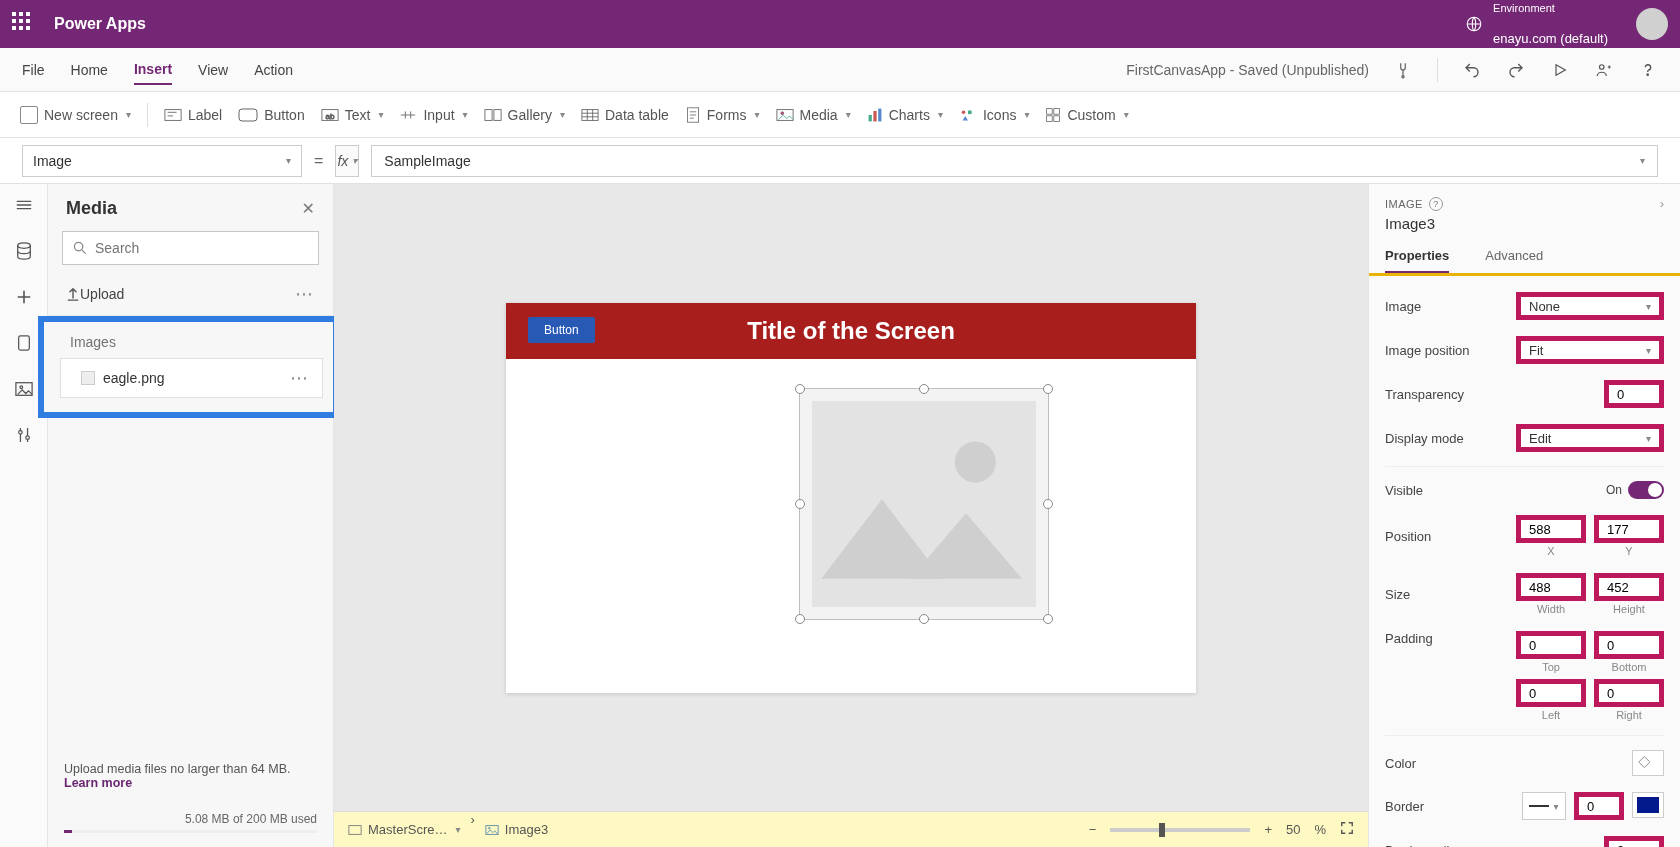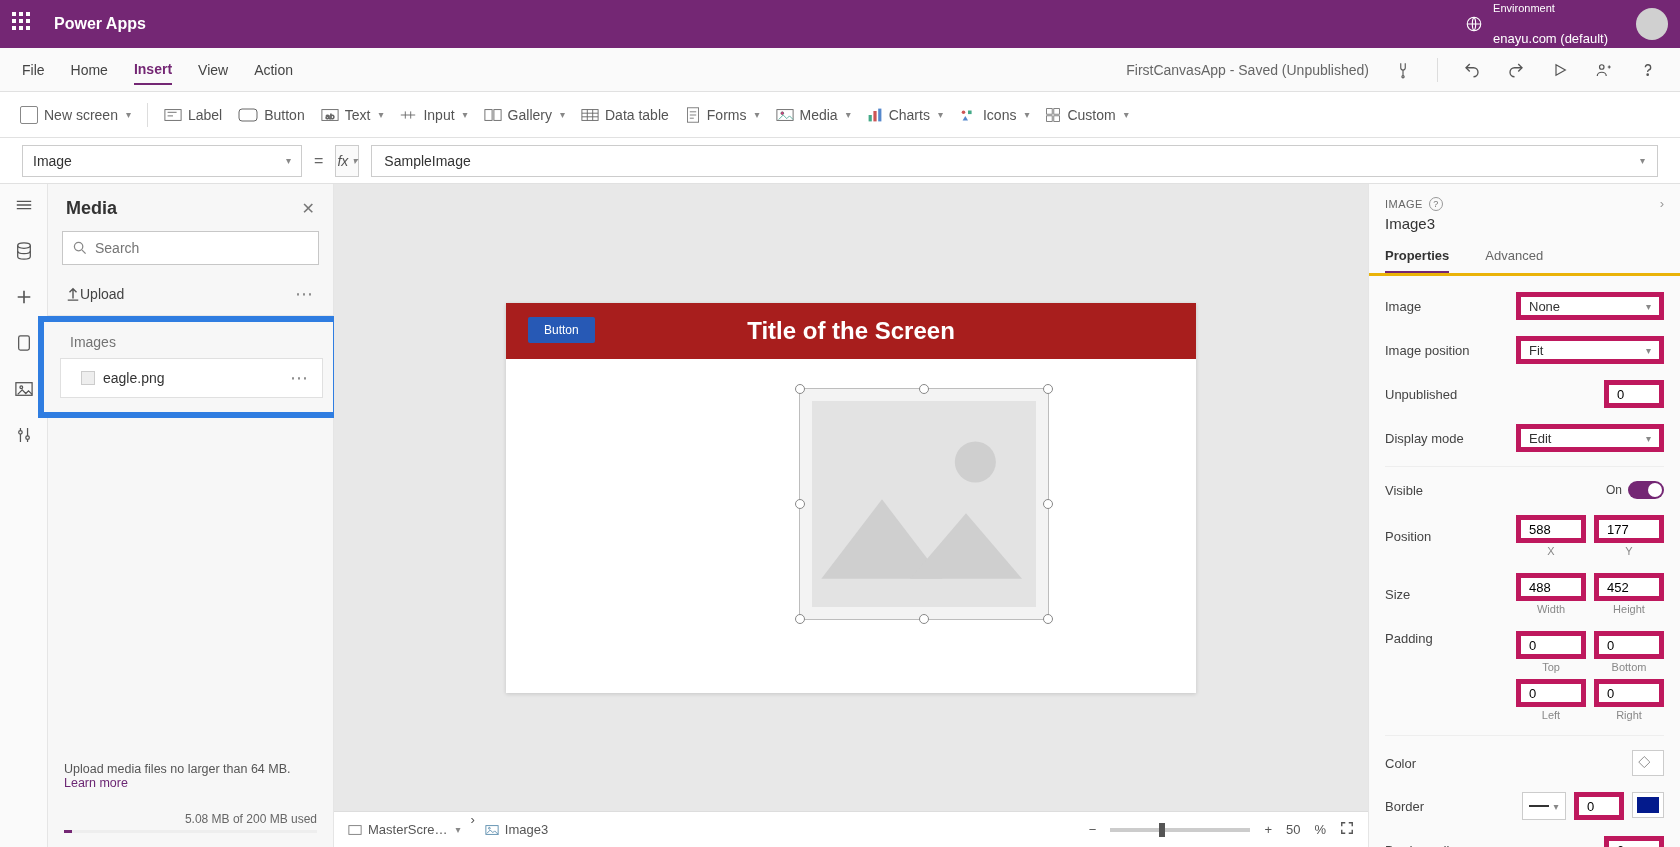--- a/index.html
+++ b/index.html
@@ -53,41 +53,41 @@
 .search-box { margin:4px 14px 8px 14px; height:34px; border:1px solid #c7c7c7; display:flex; align-items:center; padding:0 10px; gap:8px; background:#fff; }
 .search-box input { border:none; outline:none; flex:1; font-size:14px; background:transparent; }
 .upload-row { display:flex; align-items:center; justify-content:space-between; padding:10px 18px; border-bottom:1px solid #e8e8e8; }
 .upload-row .left { display:flex; align-items:center; color:#444; cursor:pointer; }
 .dots { color:#888; font-size:18px; letter-spacing:2px; cursor:pointer; }
 .group-label { padding:10px 18px 4px 28px; color:#737373; font-size:14px; }
 .highlight-wrap { border:6px solid #2f7de1; margin:0 -6px 0 -10px; padding:12px 10px 14px 16px; background:#f7f7f7; }
 .file-item { background:#fff; border:1px solid #e0e0e0; height:40px; display:flex; align-items:center; justify-content:space-between; padding:0 12px 0 20px; cursor:pointer; }
 .file-item .thumb { width:14px; height:14px; background:#eee; border:1px solid #ccc; margin-right:8px; }
 .media-footer { margin-top:auto; padding:14px 16px; font-size:12.5px; color:#555; }
-.media-footer a { color:#6b2673; text-decoration:none; }
+.media-footer a { color:#6b2673; text-decoration:none;font-weight:bold; }
 .media-usage { text-align:right; font-size:12px; color:#666; margin-top:22px; }
 .usage-bar { height:3px; background:#eee; margin-top:4px; }
 .usage-bar .fill { height:100%; width:3%; background:#742774; }
 
 
 .canvas-wrap { flex:1; background:#e8e8e8; position:relative; display:flex; flex-direction:column; }
 .canvas-scroll { flex:1; display:flex; align-items:center; justify-content:center; padding:20px; }
 .app-screen { width:690px; height:390px; background:#fff; box-shadow:0 1px 4px rgba(0,0,0,0.15); position:relative; }
 .hdr-bar { height:56px; background:#a81e1d; display:flex; align-items:center; position:relative; }
 .hdr-btn { position:absolute; left:22px; top:14px; background:#2759b5; color:#fff; font-size:12px; padding:6px 16px; border-radius:2px; }
 .hdr-title { flex:1; text-align:center; color:#fff; font-size:24px; font-weight:700; }
 .img-ctl { position:absolute; left:293px; top:85px; width:250px; height:232px; border:1px solid #bdbdbd; background:#f3f3f3; }
 .img-ph { position:absolute; inset:12px; background:#e3e3e3; }
 .img-ph svg { width:100%; height:100%; }
 .handle { position:absolute; width:10px; height:10px; background:#fff; border:1px solid #888; border-radius:50%; }
 .h-tl{top:-5px;left:-5px}.h-tr{top:-5px;right:-5px}.h-bl{bottom:-5px;left:-5px}.h-br{bottom:-5px;right:-5px}
 .h-t{top:-5px;left:calc(50% - 5px)}.h-b{bottom:-5px;left:calc(50% - 5px)}.h-l{left:-5px;top:calc(50% - 5px)}.h-r{right:-5px;top:calc(50% - 5px)}
 
 
-.status { height:36px; border-top:1px solid #ddd; background:#ffffff; display:flex; padding:0 14px; gap:10px; font-size:13px; color:#555; }
+.status { height:36px; border-top:1px solid #ddd; background:#fef9c3; display:flex; padding:0 14px; gap:10px; font-size:13px; color:#555; }
 .status .crumb { display:flex; align-items:center; gap:6px; }
 .status-right { margin-left:auto; display:flex; align-items:center; gap:14px; }
 .zoom-slider { width:140px; height:4px; background:#ccc; position:relative; }
 .zoom-slider .knob { position:absolute; left:35%; top:-5px; width:6px; height:14px; background:#555; }
 
 
 .props { width:312px; background:#fafafa; border-left:1px solid #e5e5e5; display:flex; flex-direction:column; font-size:13px; }
 .props-head { padding:12px 16px 4px 16px; display:flex; align-items:center; justify-content:space-between; }
 .props-head .t { font-size:11px; color:#666; letter-spacing:0.5px; display:flex; align-items:center; gap:6px; }
 .ctl-name { padding:0 16px 8px 16px; font-size:15px; color:#333; }
@@ -469,21 +469,21 @@
           </div>
         </div>
       <div class="prow">
           <label>Image position</label>
           <div class="psel">
             <span>Fit</span>
             <span class="chev">▾</span>
           </div>
         </div>
       <div class="prow">
-          <label>Unpublished</label>
+          <label>Transparency</label>
           <input class="pinput sm" value="0" style="">
         </div>
       <div class="prow">
           <label>Display mode</label>
           <div class="psel">
             <span>Edit</span>
             <span class="chev">▾</span>
           </div>
         </div>
       <div class="hr"></div>

